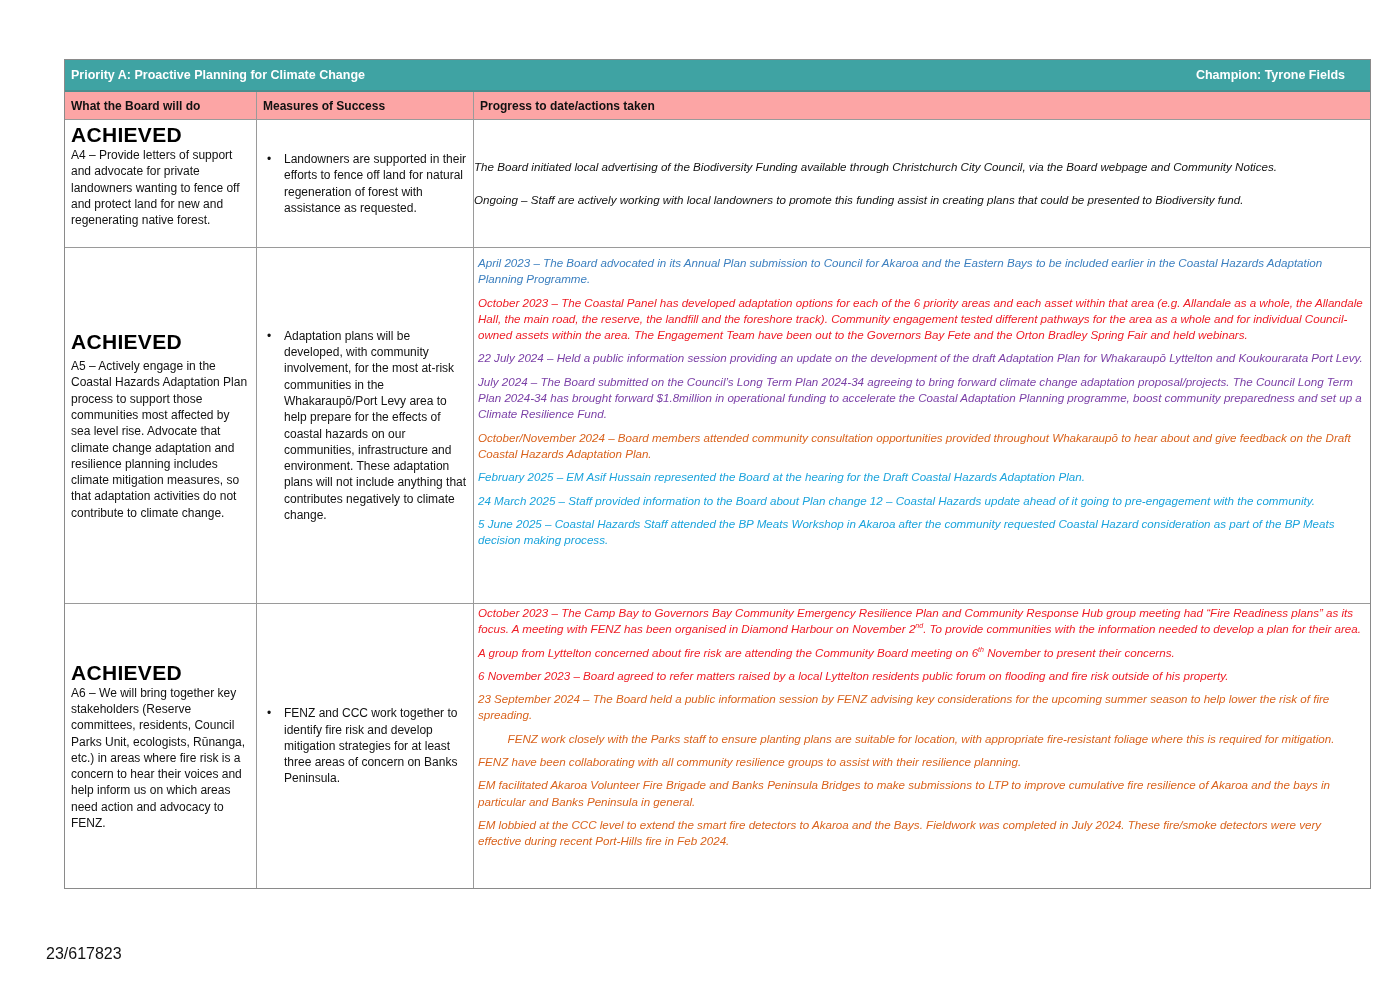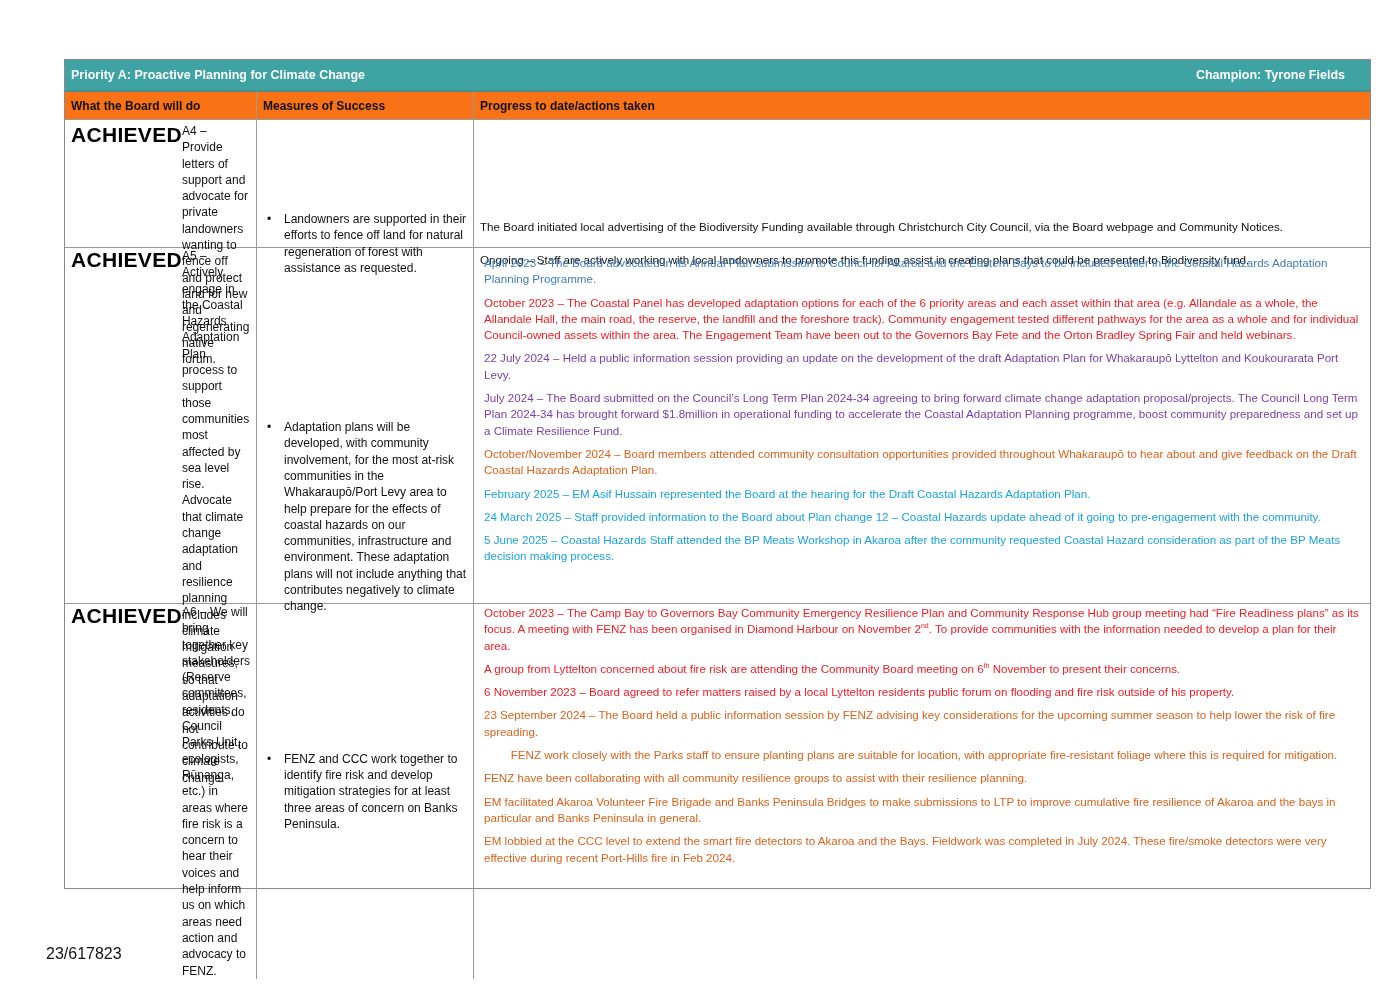--- a/index.html
+++ b/index.html
@@ -1,34 +1,34 @@
 <!DOCTYPE html>
 <html><head>
 <meta charset="utf-8">
 <style>
   html, body { margin: 0; padding: 0; background: #ffffff; }
   body { width: 1398px; height: 989px; position: relative; overflow: hidden;
          font-family: "Liberation Sans", "DejaVu Sans", sans-serif; color: #111; }
   .page-table { position: absolute; left: 64px; top: 59px; width: 1307px; border: 1px solid #8a8a8a; box-sizing: border-box; }
   .title-row { height: 32px; background: #3fa3a3; display: flex; align-items: center; justify-content: space-between;
                padding: 0 25px 0 6px; color: #fff; font-weight: bold; font-size: 12.5px; border-bottom: 2px solid #4b8e8e; box-sizing: border-box; }
-  .header-row { display: grid; grid-template-columns: 191px 217px 1fr; height: 28px; background: #f97316; border-bottom: 1px solid #9a9a9a; box-sizing: border-box; }
+  .header-row { display: grid; grid-template-columns: 191px 217px 1fr; height: 28px; background: #fca5a5; border-bottom: 1px solid #9a9a9a; box-sizing: border-box; }
   .header-row > div { font-weight: bold; font-size: 12px; padding: 0 6px; display: flex; align-items: center; }
   .header-row > div + div { border-left: 1px solid #9a9a9a; }
   .row { display: grid; grid-template-columns: 191px 217px 1fr; border-bottom: 1px solid #9a9a9a; box-sizing: border-box; }
   .row:last-child { border-bottom: none; }
   .row > .cell + .cell { border-left: 1px solid #9a9a9a; }
   .cell { box-sizing: border-box; }
-  .cell-do { padding: 0 6px; display: flex; flex-direction: row; justify-content: center; }
+  .cell-do { padding: 0 6px; display: flex; flex-direction: column; justify-content: center; }
   .achieved { font-size: 21px; font-weight: bold; letter-spacing: 0.3px; line-height: 24px; color: #000; }
   .do-text { font-size: 12px; line-height: 16.3px; }
   .cell-measure { padding: 0 6px 0 6px; display: flex; align-items: center; }
   .bullet-item { display: flex; font-size: 12px; line-height: 16.3px; }
   .bullet { width: 21px; flex: none; padding-left: 4px; box-sizing: border-box; }
-  .cell-progress { padding: 6px 6px 6px 6px; font-size: 11.6px; line-height: 16.3px; }
+  .cell-progress { padding: 6px 6px 6px 0; font-size: 11.6px; line-height: 16.3px; font-style: italic; }
   .cell-progress p { margin: 0 0 7px 4px; }
   .cell-progress p:last-child { margin-bottom: 0; }
   .row1 { height: 128px; }
   .row2 { height: 356px; }
   .row3 { height: 284px; }
   .row1 .cell-progress { display: flex; flex-direction: column; justify-content: center; }
   .row1 .cell-progress p { margin: 0 0 16px 0; }
   .row1 .cell-progress p:last-child { margin: 0; }
   .row1 .cell-do { justify-content: flex-start; padding-top: 3px; }
   .row2 .cell-progress { padding-top: 7px; }
@@ -46,21 +46,21 @@
   </div>
   <div class="header-row">
     <div>What the Board will do</div>
     <div>Measures of Success</div>
     <div>Progress to date/actions taken</div>
   </div>
 
   <div class="row row1">
     <div class="cell cell-do">
       <div class="achieved">ACHIEVED</div>
-      <div class="do-text">A4 – Provide letters of support and advocate for private landowners wanting to fence off and protect land for new and regenerating native forum.</div>
+      <div class="do-text">A4 – Provide letters of support and advocate for private landowners wanting to fence off and protect land for new and regenerating native forest.</div>
     </div>
     <div class="cell cell-measure">
       <div class="bullet-item">
         <span class="bullet">•</span>
         <span>Landowners are supported in their efforts to fence off land for natural regeneration of forest with assistance as requested.</span>
       </div>
     </div>
     <div class="cell cell-progress">
         <p style="color: rgb(17, 17, 17);">The Board initiated local advertising of the Biodiversity Funding available through Christchurch City Council, via the Board webpage and Community Notices.</p>
         <p style="color: rgb(17, 17, 17);">Ongoing – Staff are actively working with local landowners to promote this funding assist in creating plans that could be presented to Biodiversity fund.</p>

